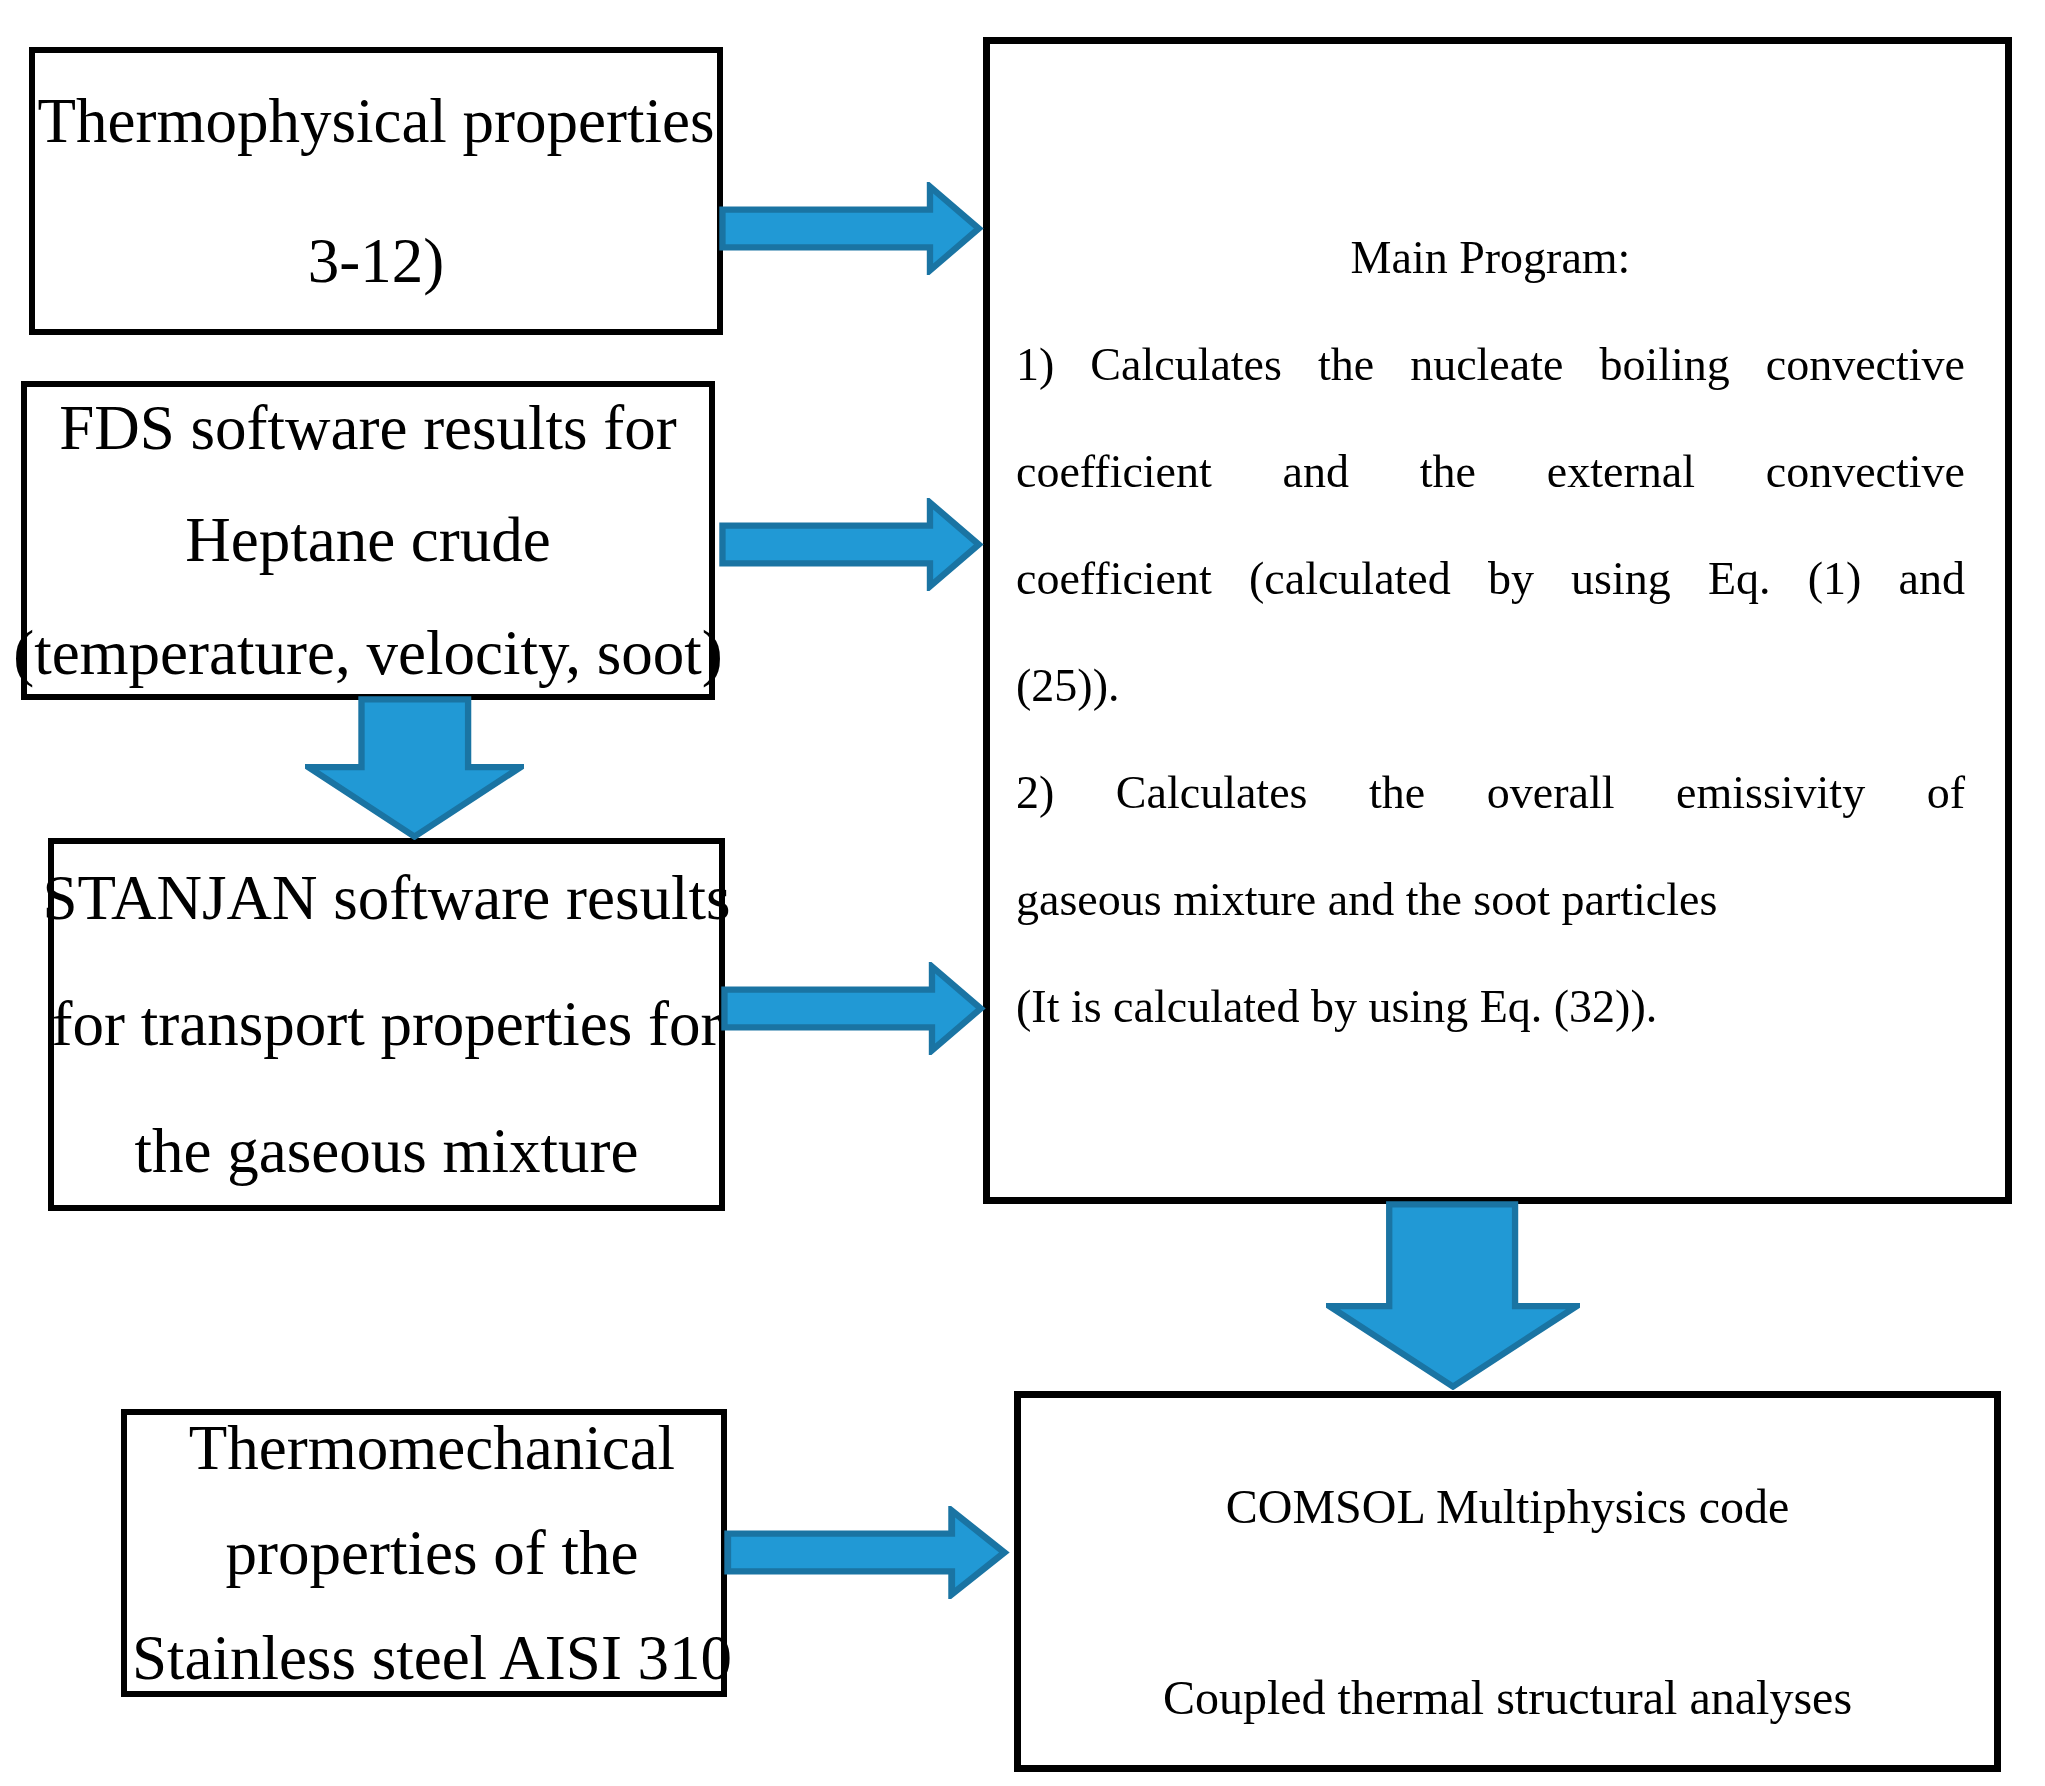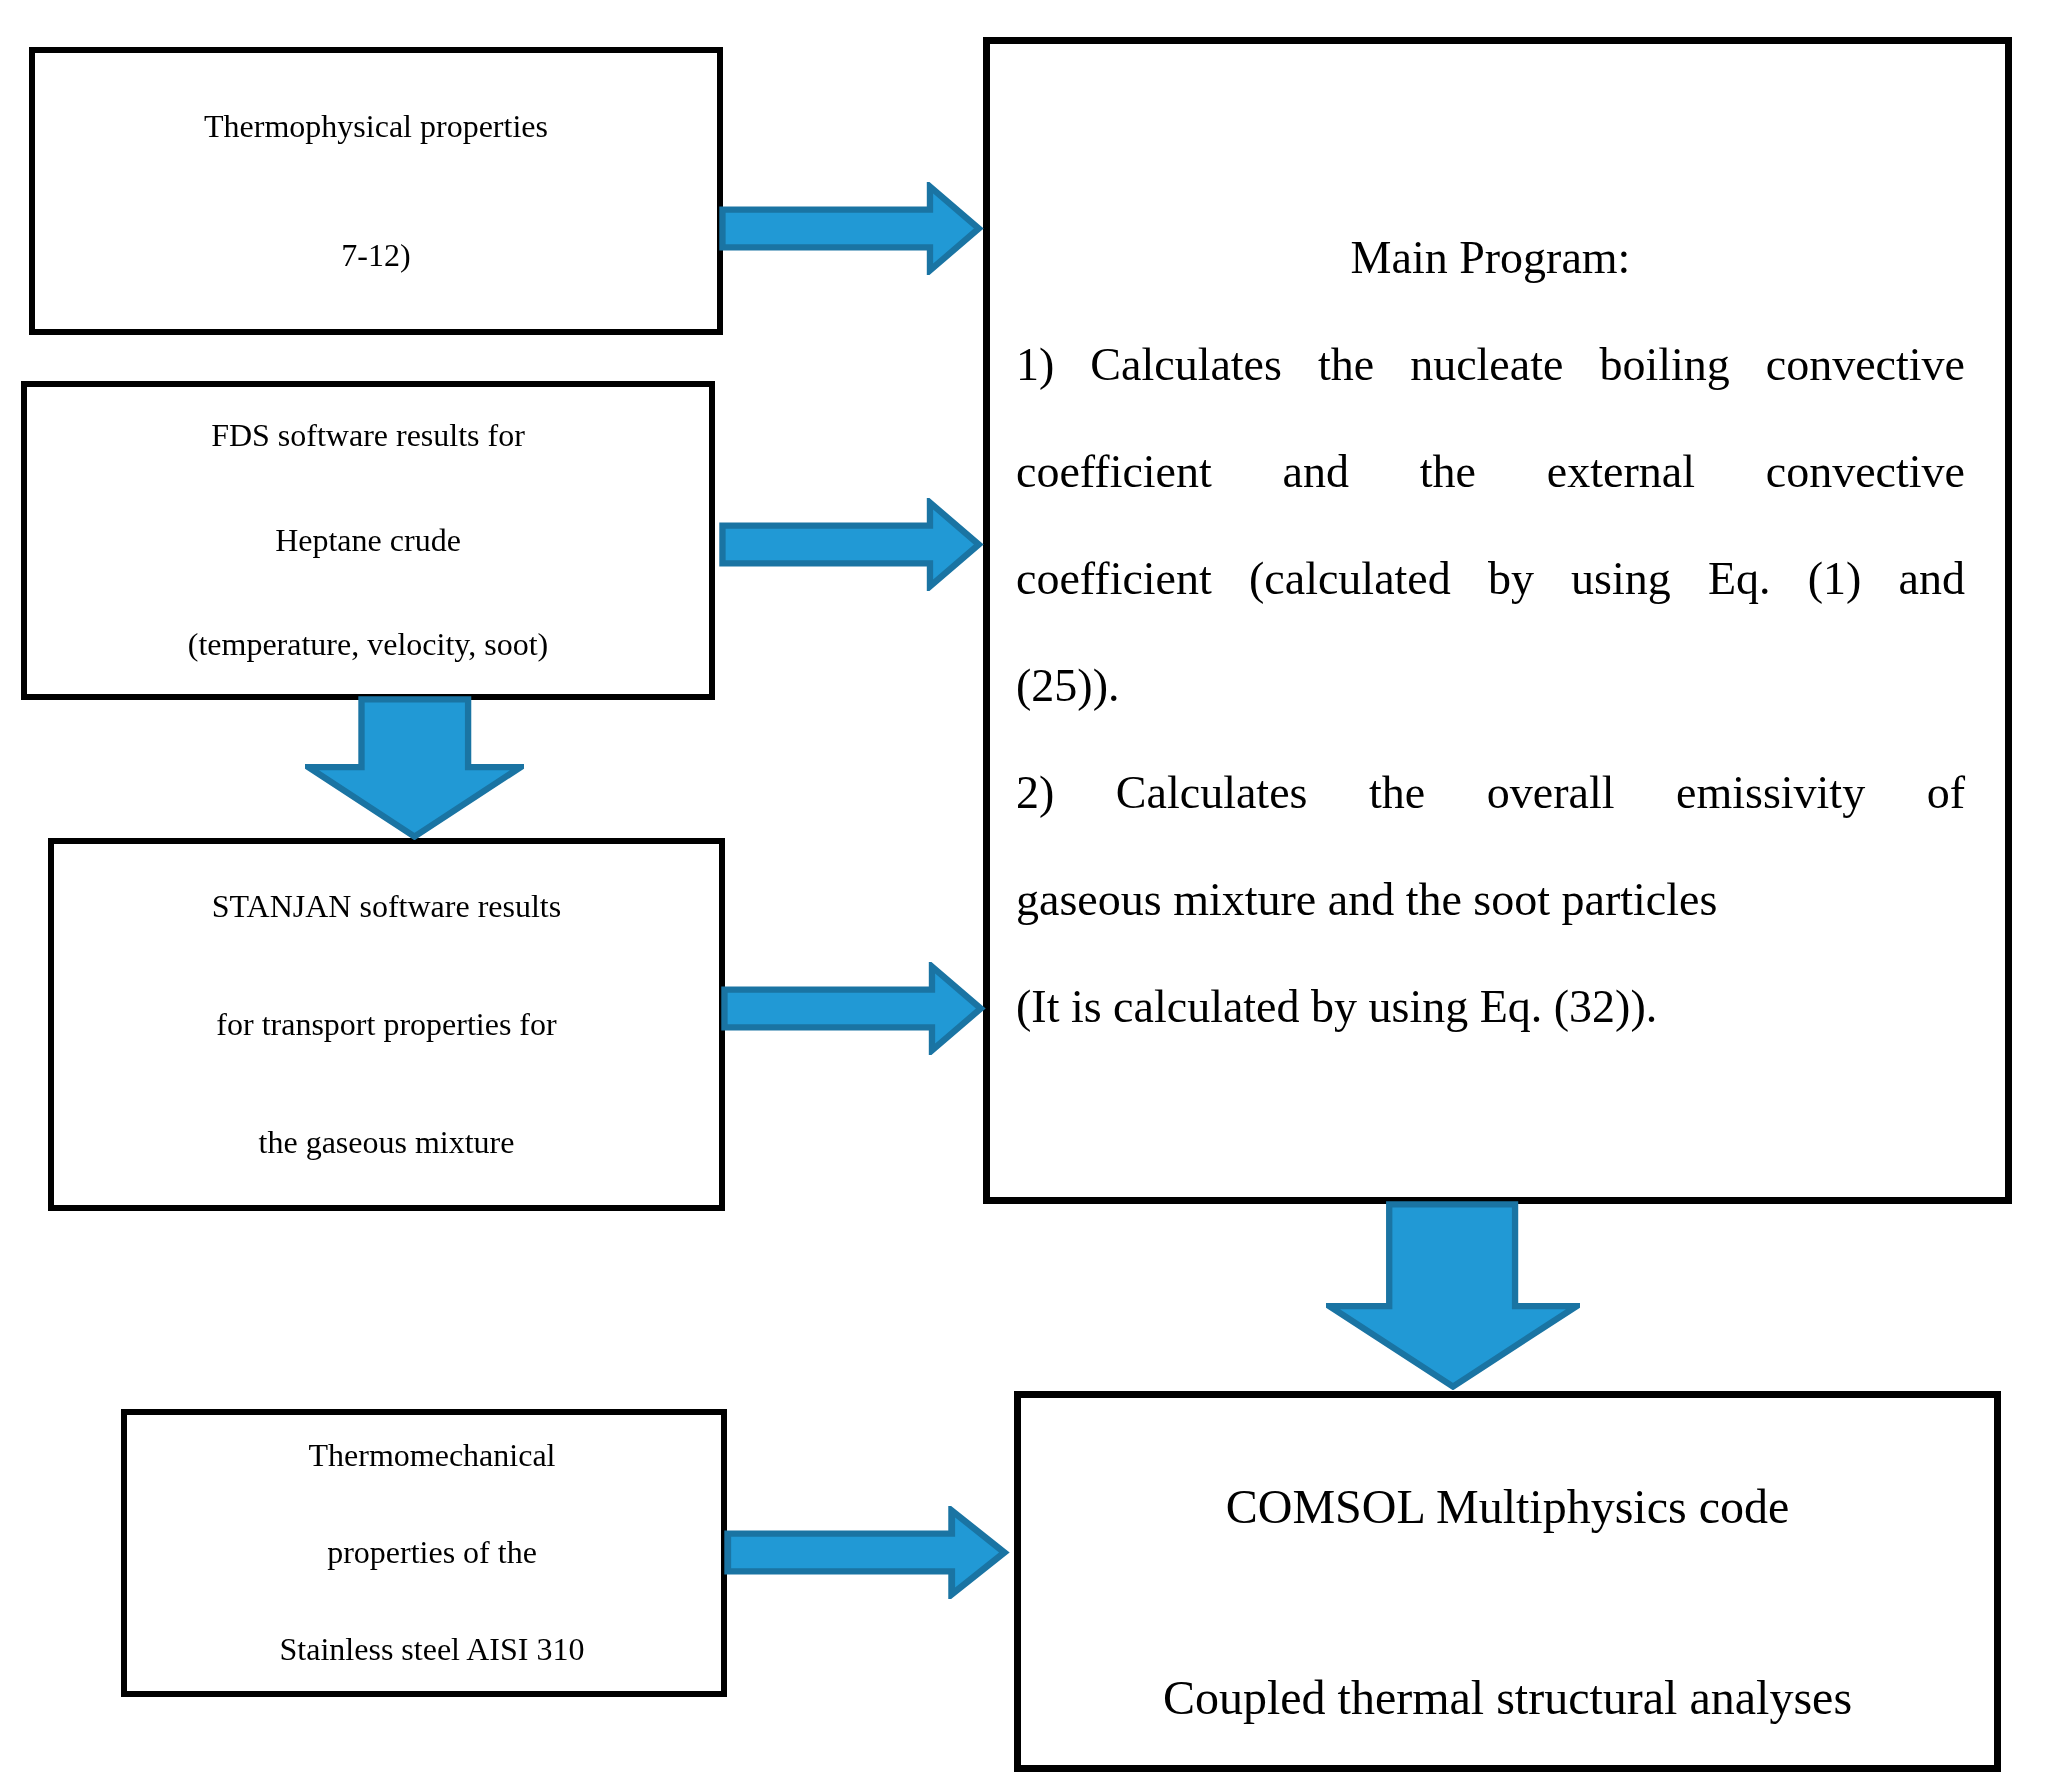--- a/index.html
+++ b/index.html
@@ -21,21 +21,21 @@
   .box {
     position: absolute;
     border: 6.3px solid #000000;
     background: #ffffff;
     display: flex;
     flex-direction: column;
     justify-content: space-evenly;
     align-items: center;
     text-align: center;
     box-sizing: border-box;
-    font-size: 32px;
+    font-size: 63px;
     gap: 39px;
   }
   .box .line { line-height: 1.05; white-space: nowrap; }
   #box-thermo  { left: 29px;  top: 47px;   width: 694px; height: 288px; }
   #box-fds     { left: 21px;  top: 381px;  width: 694px; height: 319px; }
   #box-stanjan { left: 48px;  top: 838px; width: 677px; height: 373px; }
   #box-thermomech { left: 121px; top: 1409px; width: 606px; height: 288px; padding-left: 16px; }
 
   #box-main {
     position: absolute;
@@ -80,21 +80,21 @@
   #arrow-down-a { left: 305px;  top: 696px; width: 219px; height: 144px; }
   #arrow-down-b { left: 1326px; top: 1201px; width: 254px; height: 189px; }
 </style>
 </head>
 <body>
 
 <div id="canvas">
 
   <div class="box" id="box-thermo">
     <div class="line">Thermophysical properties</div>
-    <div class="line">7-12)</div>
+    <div class="line">3-12)</div>
   </div>
 
   <div class="box" id="box-fds">
     <div class="line">FDS software results for</div>
     <div class="line">Heptane crude</div>
     <div class="line">(temperature, velocity, soot)</div>
   </div>
 
   <div class="box" id="box-stanjan">
     <div class="line">STANJAN software results</div>

